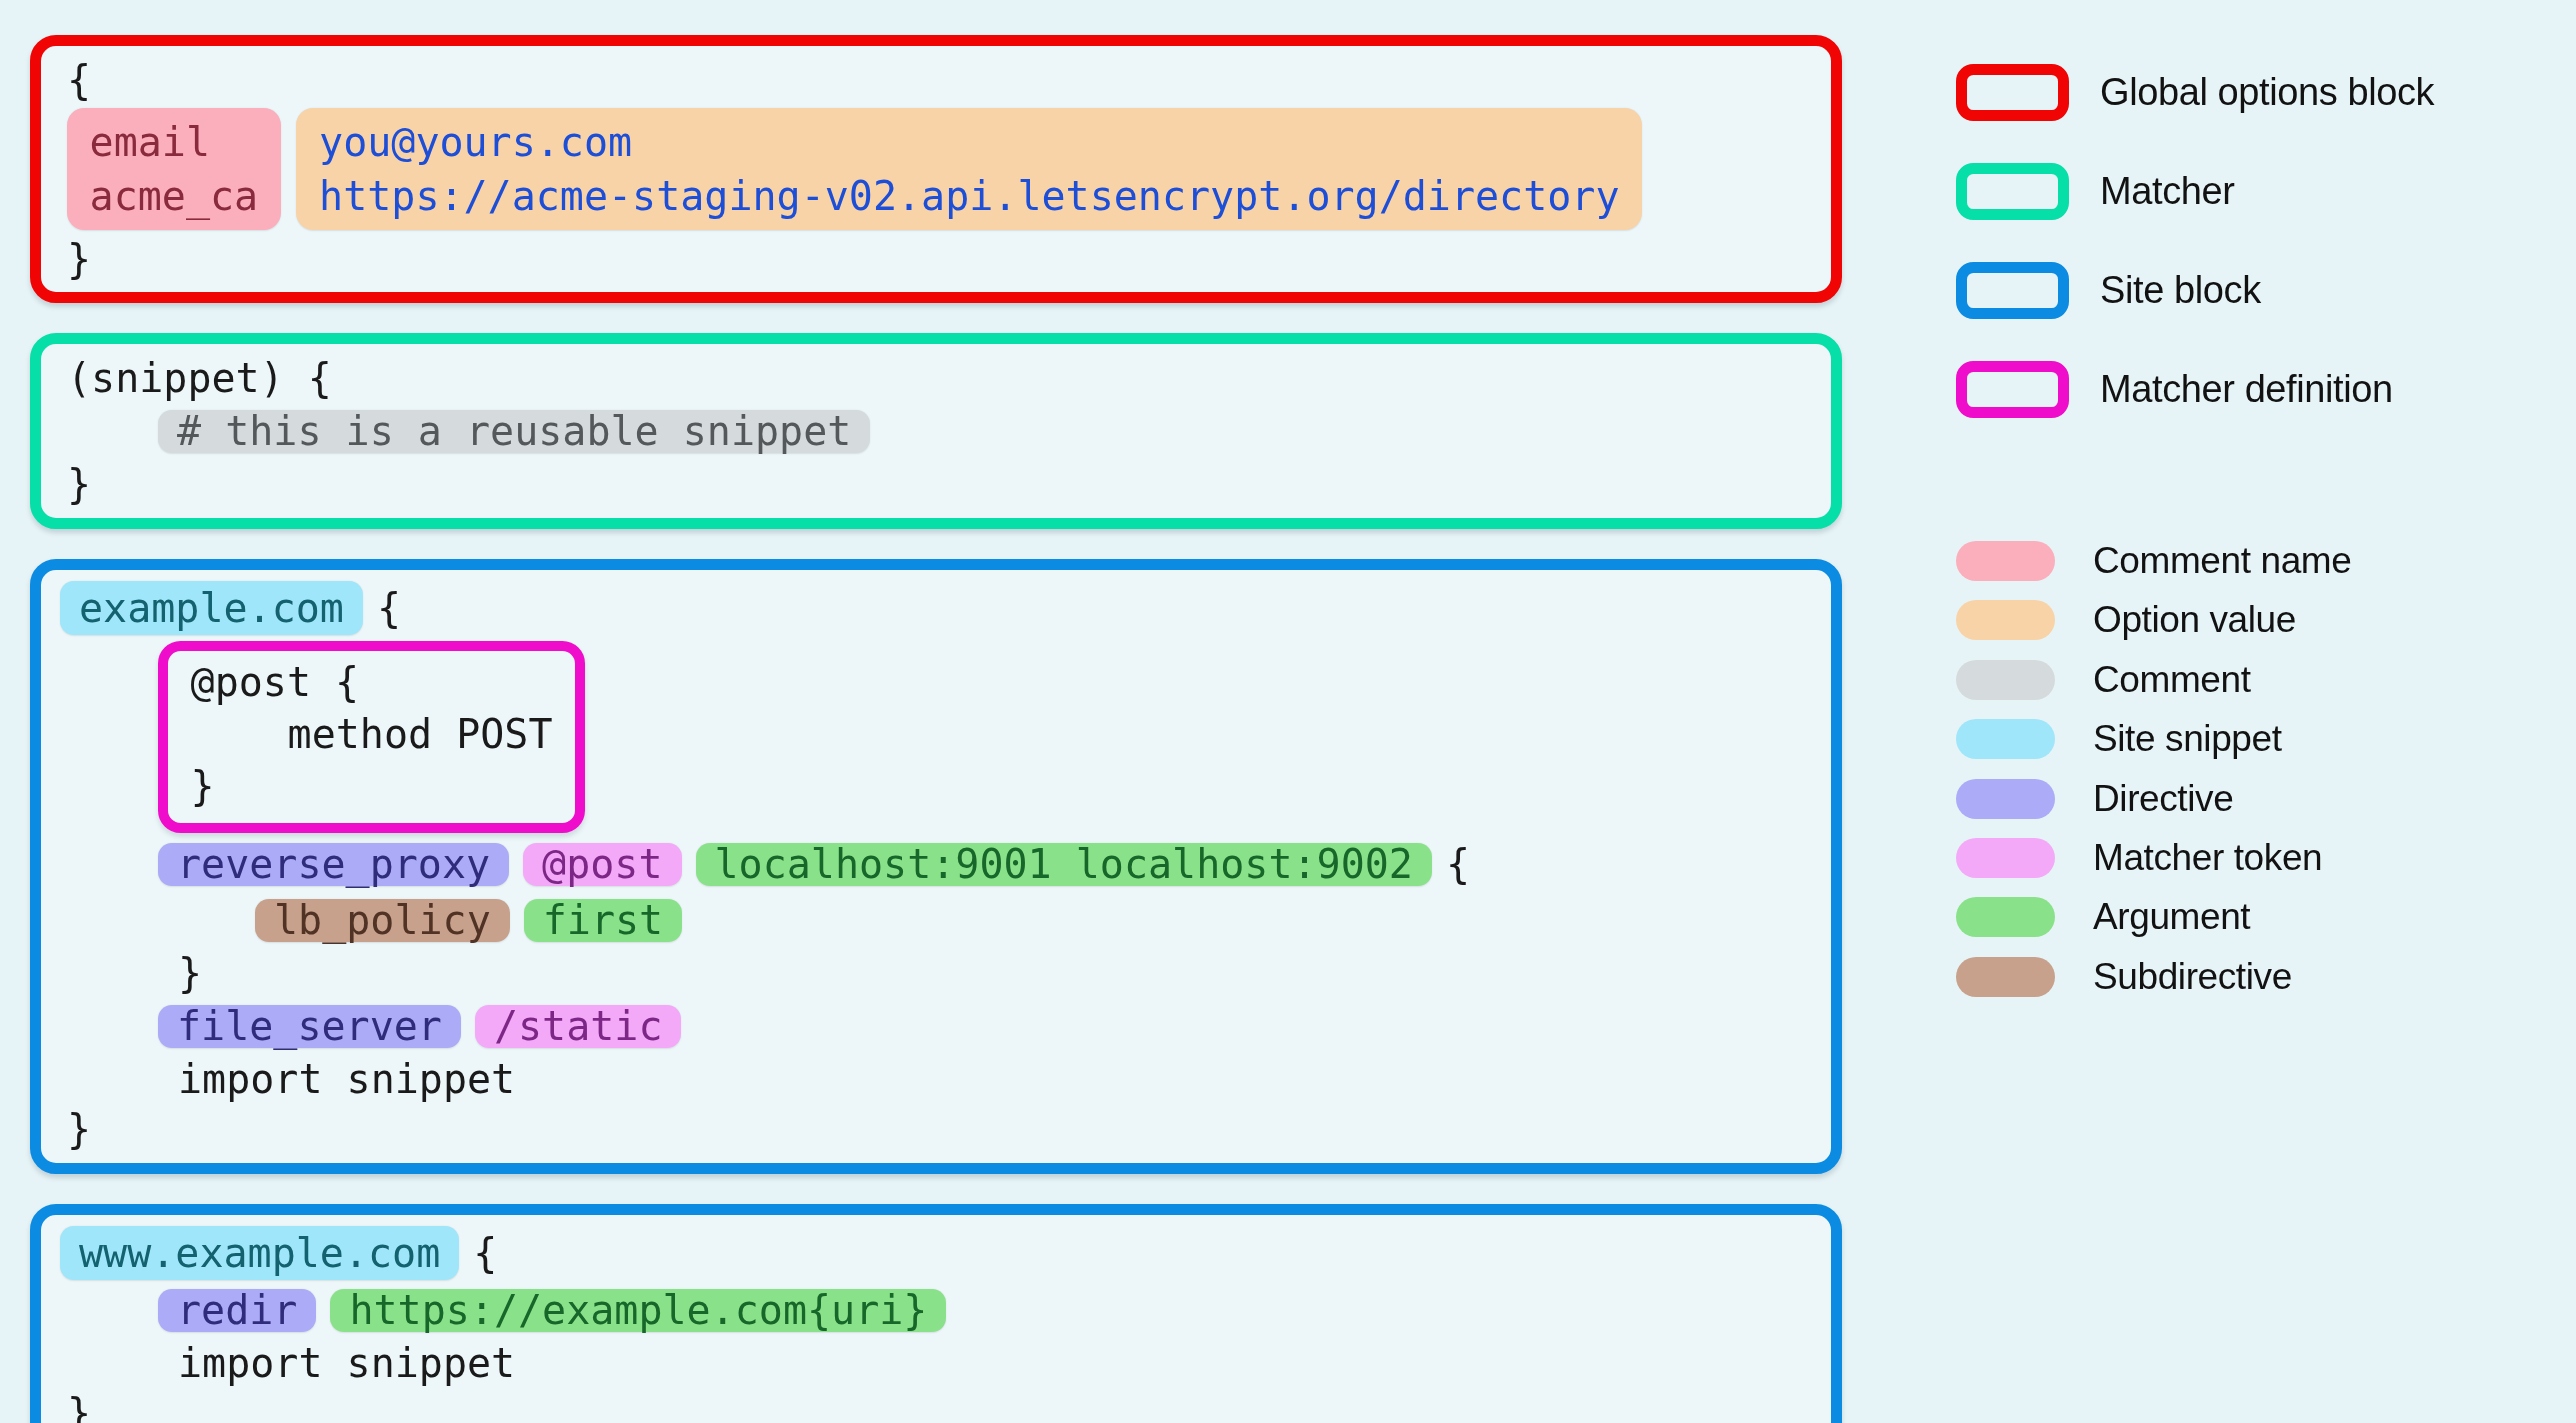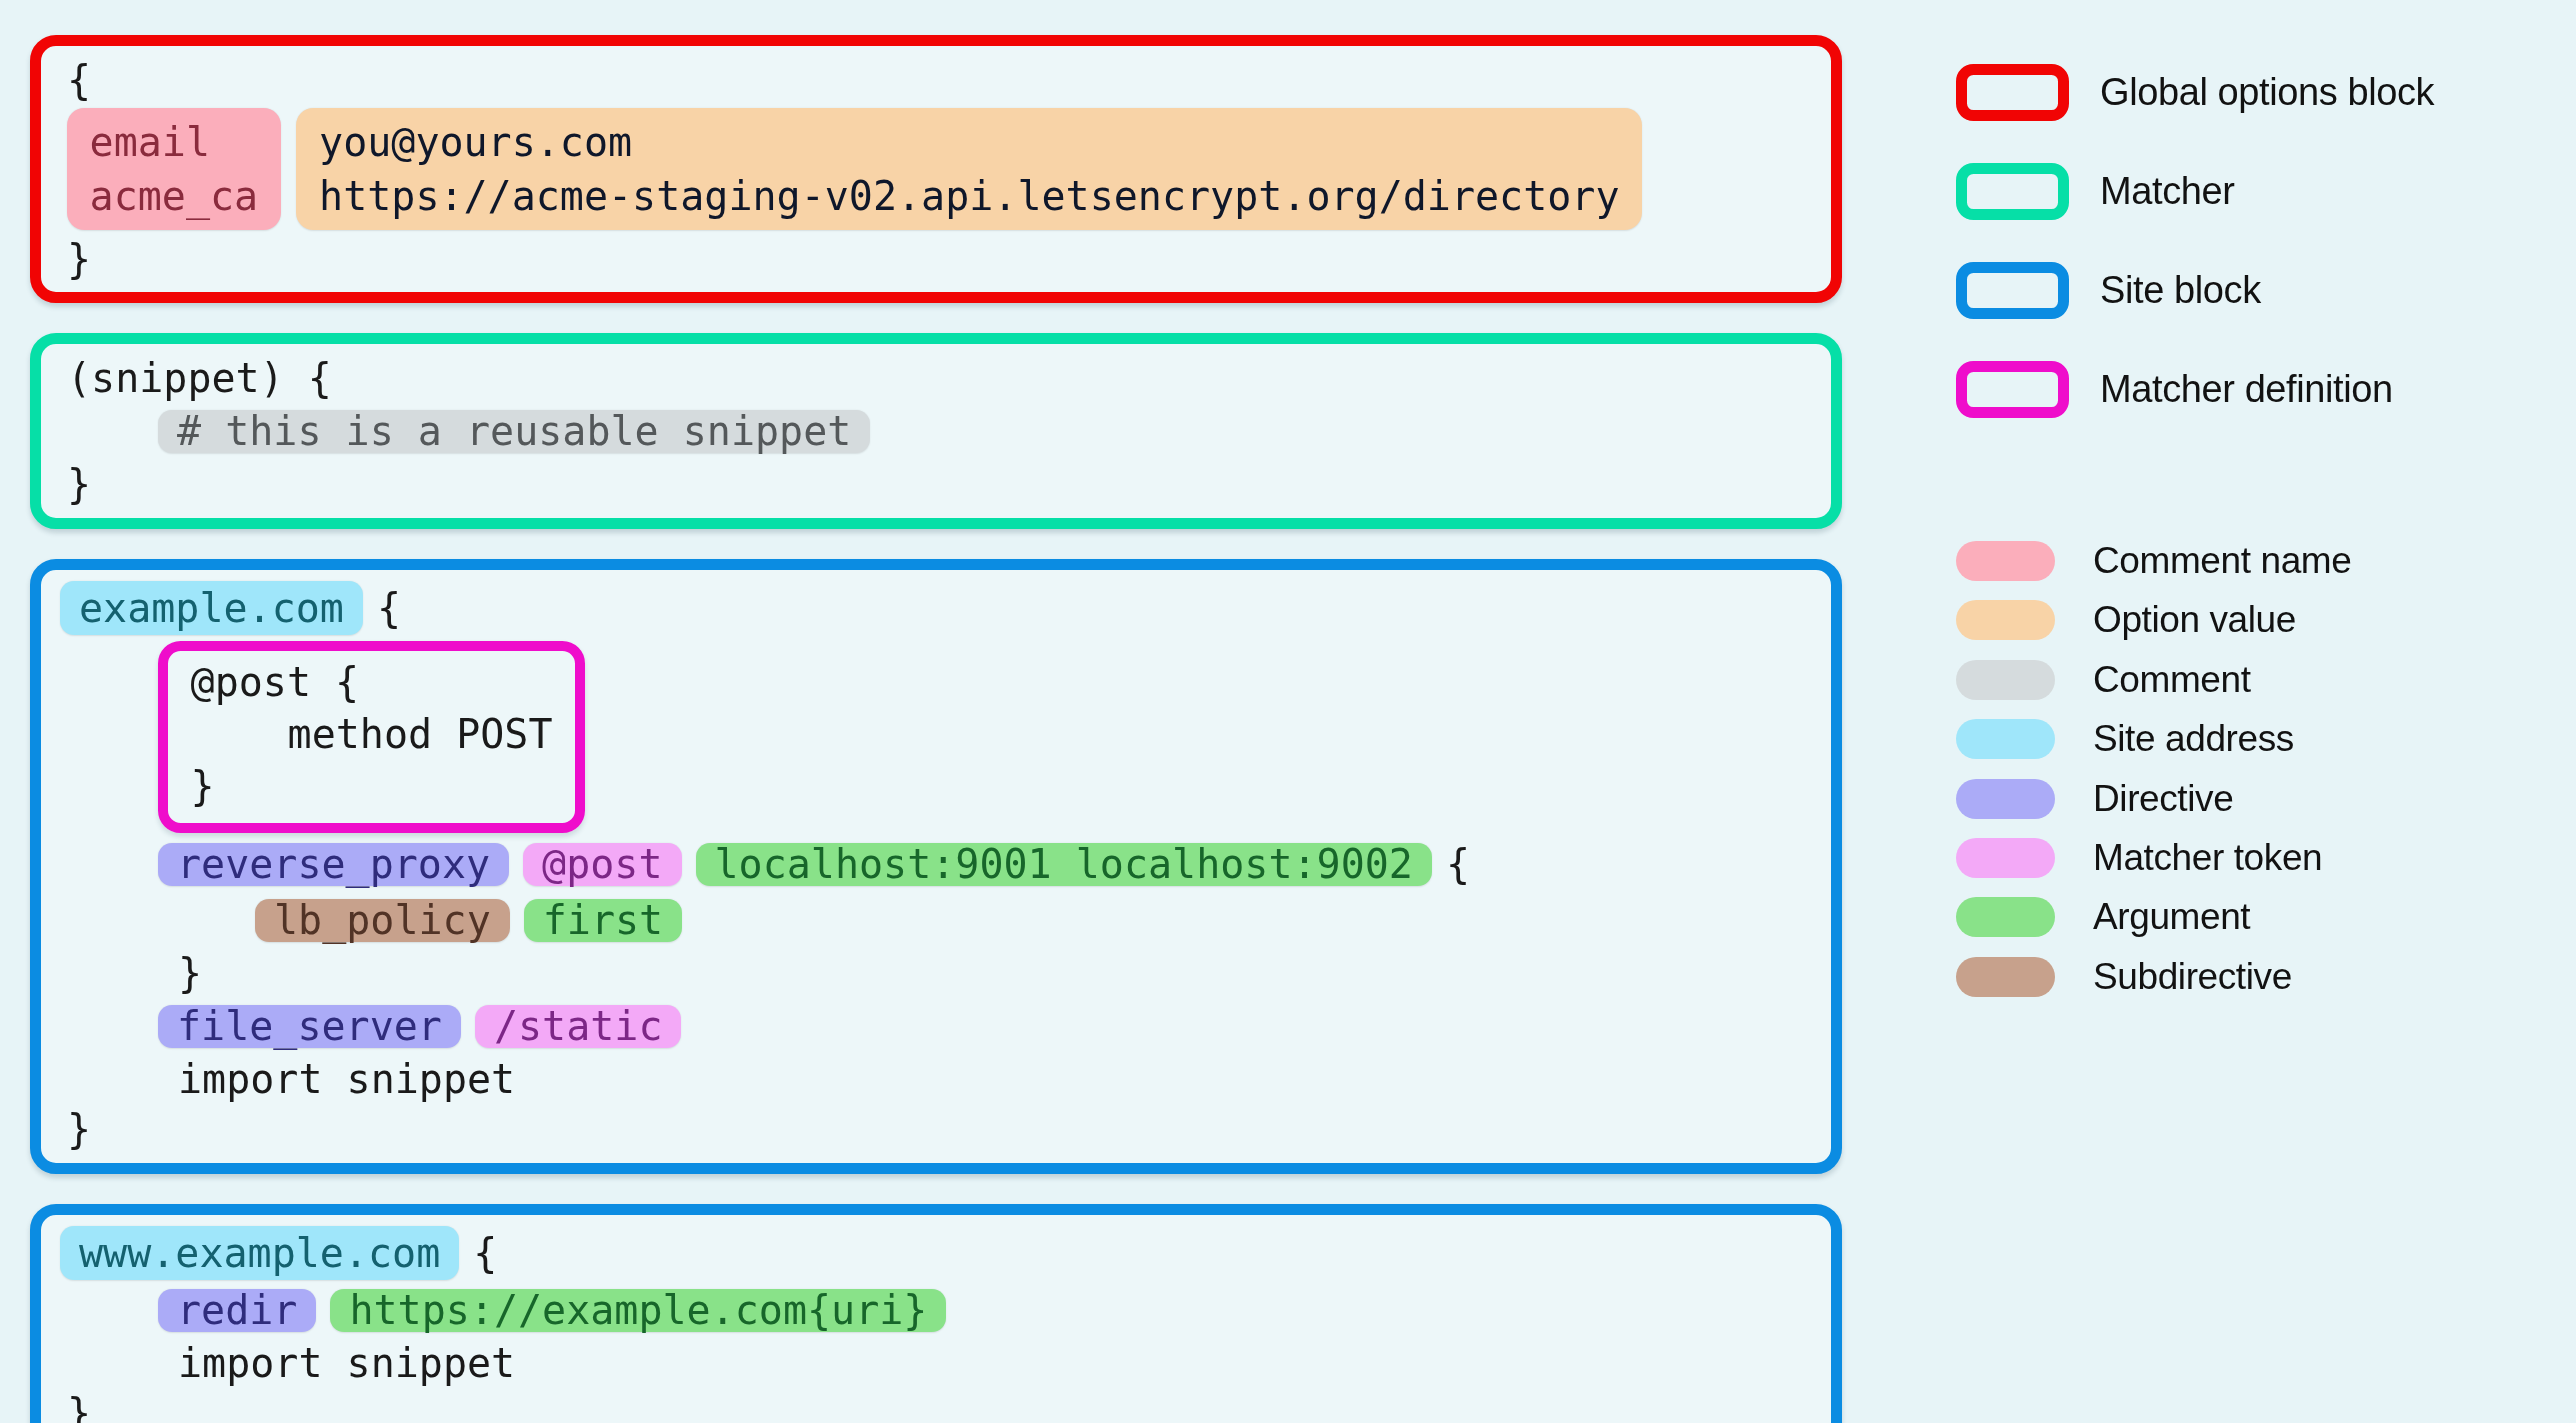--- a/index.html
+++ b/index.html
@@ -35,21 +35,21 @@
 
   
   .tok {
     display:inline-flex; align-items:center;
     height:43px; padding:0 19px;
     border-radius:14px;
     box-shadow:0 0.9px 1.7px rgba(0,0,0,.10);
   }
   .tok-lg { height:54px; }
   .tok-option-name  { background:#FBAEBB; color:#8A2B3D; }
-  .tok-option-value { background:#F8D3A7; color:#0f172a; }
+  .tok-option-value { background:#F8D3A7; color:#1d4ed8; }
   .tok-comment      { background:#D5DBDD; color:#54585A; }
   .tok-site-address { background:#9FE6FA; color:#14616F; }
   .tok-directive    { background:#ABABF7; color:#2F2C7C; }
   .tok-matcher      { background:#F3A9F7; color:#7C2786; }
   .tok-argument     { background:#89E289; color:#17662A; }
   .tok-subdirective { background:#C7A18C; color:#513326; }
 
   
   .opt-row { display:flex; align-items:center; gap:15.7px; margin:3.5px 0; }
   .pill2 {
@@ -210,21 +210,21 @@
       <div class="legend-row">
         <span class="token-swatch ts-option-value"></span>
         <span class="legend-label-sm">Option value</span>
       </div>
       <div class="legend-row">
         <span class="token-swatch ts-comment"></span>
         <span class="legend-label-sm">Comment</span>
       </div>
       <div class="legend-row">
         <span class="token-swatch ts-site-address"></span>
-        <span class="legend-label-sm">Site address</span>
+        <span class="legend-label-sm">Site snippet</span>
       </div>
       <div class="legend-row">
         <span class="token-swatch ts-directive"></span>
         <span class="legend-label-sm">Directive</span>
       </div>
       <div class="legend-row">
         <span class="token-swatch ts-matcher"></span>
         <span class="legend-label-sm">Matcher token</span>
       </div>
       <div class="legend-row">

